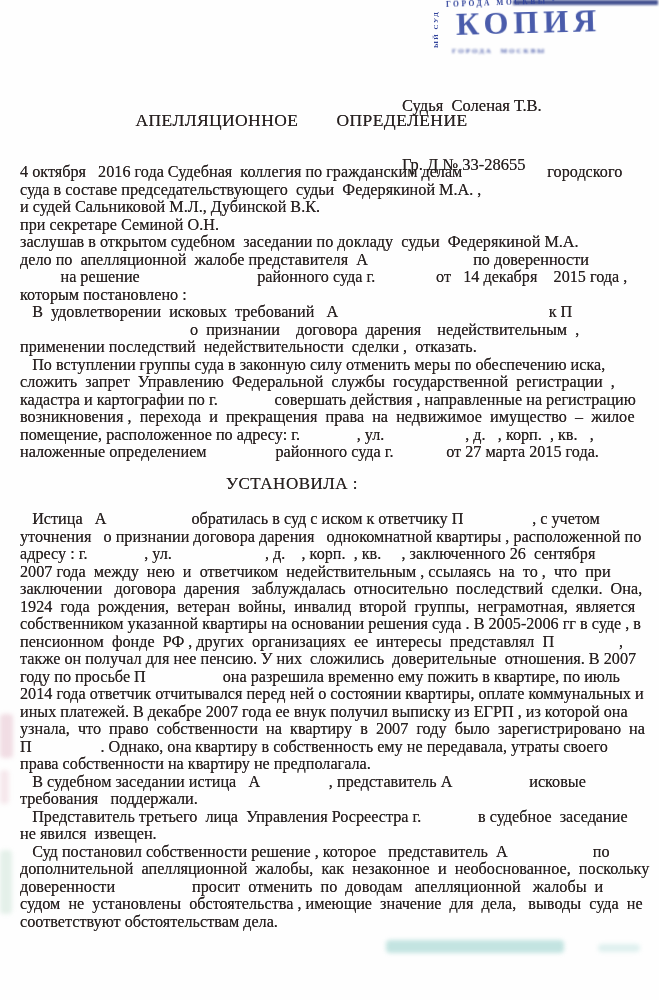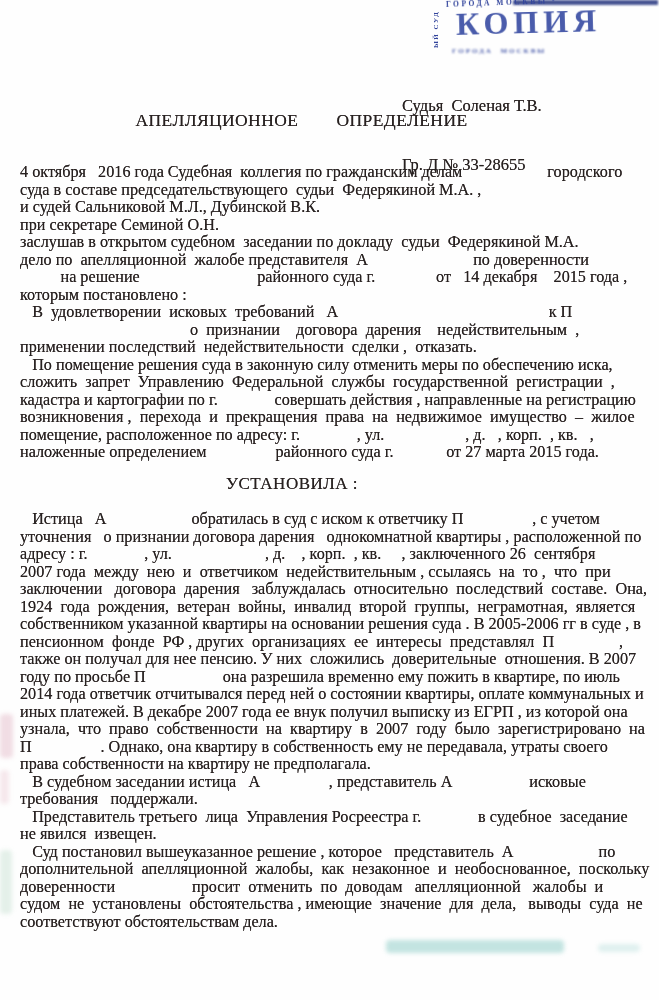--- a/index.html
+++ b/index.html
@@ -65,49 +65,49 @@
     <div class="ln">суда в составе председательствующего  судьи  Федерякиной М.А. ,</div>
     <div class="ln">и судей Сальниковой М.Л., Дубинской В.К.</div>
     <div class="ln">при секретаре Семиной О.Н.</div>
     <div class="ln">заслушав в открытом судебном  заседании по докладу  судьи  Федерякиной М.А.</div>
     <div class="ln">дело по  апелляционной  жалобе представителя  А                          по доверенности</div>
     <div class="ln">          на решение                             районного суда г.               от   14 декабря    2015 года ,</div>
     <div class="ln">которым постановлено :</div>
     <div class="ln">   В  удовлетворении  исковых  требований   А                                                    к П</div>
     <div class="ln">                                          о  признании    договора  дарения    недействительным  ,</div>
     <div class="ln">применении последствий  недействительности  сделки ,  отказать.</div>
-    <div class="ln">   По помещение решения суда в законную силу отменить меры по обеспечению иска,</div>
+    <div class="ln">   По вступлении группы суда в законную силу отменить меры по обеспечению иска,</div>
     <div class="ln">сложить  запрет  Управлению  Федеральной  службы  государственной  регистрации  ,</div>
     <div class="ln">кадастра и картографии по г.              совершать действия , направленные на регистрацию</div>
     <div class="ln">возникновения ,  перехода  и  прекращения  права  на  недвижимое  имущество  –  жилое</div>
     <div class="ln">помещение, расположенное по адресу: г.              , ул.                    , д.   , корп.  , кв.   ,</div>
     <div class="ln">наложенные определением                 районного суда г.             от 27 марта 2015 года.</div>
 
     <div class="heading">УСТАНОВИЛА :</div>
 
     <div class="ln">   Истица   А                     обратилась в суд с иском к ответчику П                 , с учетом</div>
     <div class="ln">уточнения   о признании договора дарения   однокомнатной квартиры , расположенной по</div>
     <div class="ln">адресу : г.              , ул.                       , д.    , корп.  , кв.     , заключенного 26  сентября</div>
     <div class="ln">2007 года  между  нею  и  ответчиком  недействительным , ссылаясь  на  то ,  что  при</div>
-    <div class="ln">заключении   договора  дарения   заблуждалась  относительно  последствий  составе.  Она,</div>
+    <div class="ln">заключении   договора  дарения   заблуждалась  относительно  последствий  сделки.  Она,</div>
     <div class="ln">1924  года  рождения,  ветеран  войны,  инвалид  второй  группы,  неграмотная,  является</div>
     <div class="ln">собственником указанной квартиры на основании решения суда . В 2005-2006 гг в суде , в</div>
     <div class="ln">пенсионном  фонде  РФ , других  организациях  ее  интересы  представлял  П                ,</div>
     <div class="ln">также он получал для нее пенсию. У них  сложились  доверительные  отношения. В 2007</div>
     <div class="ln">году по просьбе П                   она разрешила временно ему пожить в квартире, по июль</div>
     <div class="ln">2014 года ответчик отчитывался перед ней о состоянии квартиры, оплате коммунальных и</div>
     <div class="ln">иных платежей. В декабре 2007 года ее внук получил выписку из ЕГРП , из которой она</div>
     <div class="ln">узнала,  что  право  собственности  на  квартиру  в  2007  году  было  зарегистрировано  на</div>
     <div class="ln">П                 . Однако, она квартиру в собственность ему не передавала, утраты своего</div>
     <div class="ln">права собственности на квартиру не предполагала.</div>
     <div class="ln">   В судебном заседании истица   А                 , представитель А                   исковые</div>
     <div class="ln">требования   поддержали.</div>
     <div class="ln">   Представитель третьего  лица  Управления Росреестра г.              в судебное  заседание</div>
     <div class="ln">не явился  извещен.</div>
-    <div class="ln">   Суд постановил вышеуказанное решение , которое   представитель  А                     по</div>
+    <div class="ln">   Суд постановил собственности решение , которое   представитель  А                     по</div>
     <div class="ln">дополнительной  апелляционной  жалобы,  как  незаконное  и  необоснованное,  поскольку</div>
     <div class="ln">доверенности                   просит  отменить  по  доводам   апелляционной   жалобы  и</div>
     <div class="ln">судом  не  установлены  обстоятельства , имеющие  значение  для  дела,   выводы  суда  не</div>
     <div class="ln">соответствуют обстоятельствам дела.</div>
   </div>
 
   <div class="smudge sm-pink1"></div>
   <div class="smudge sm-pink2"></div>
   <div class="smudge sm-green1"></div>
   <div class="smudge sm-teal1"></div>

